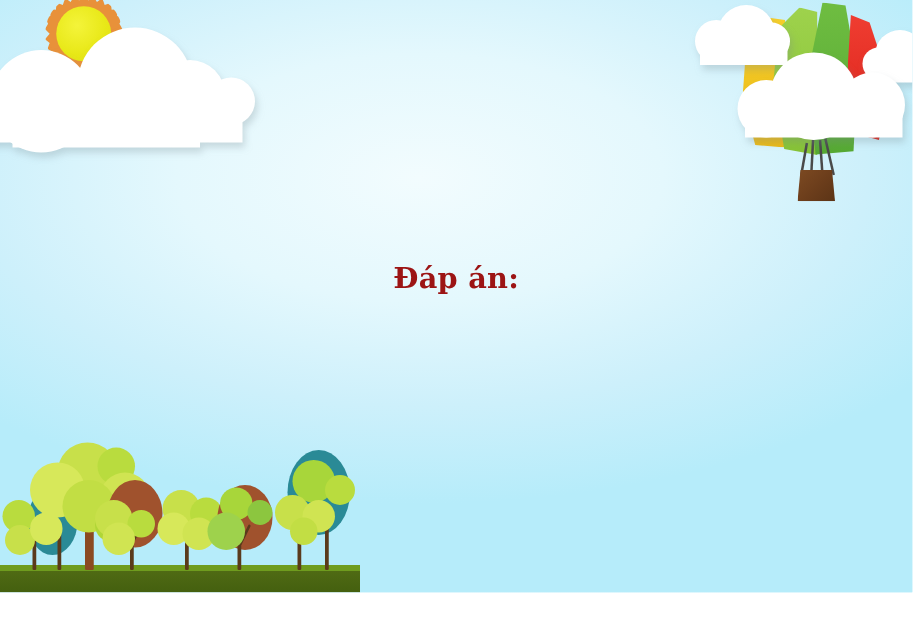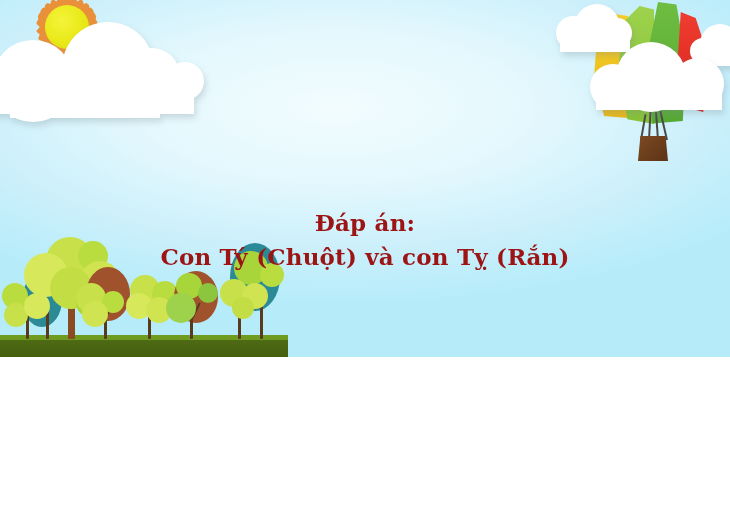--- a/index.html
+++ b/index.html
@@ -3,21 +3,21 @@
 <meta charset="utf-8">
 <style>
   html, body {
     margin: 0;
     padding: 0;
     background: #ffffff;
   }
   #slide {
     position: relative;
     width: 730px;
-    height: 357px;
+    height: 474px;
     overflow: hidden;
     font-family: "Liberation Serif", serif;
     background:
       radial-gradient(ellipse 70% 55% at 46% 30%, #f2fcfe 0%, #e4f8fd 38%, #cdf0fb 70%, #b6ecfa 100%),
       linear-gradient(160deg, #ddf6fd 0%, #c6effb 45%, #aeeafa 100%);
   }
 
   
   .sun-wrap {
     position: absolute;
@@ -290,16 +290,15 @@
     <div class="branch dark" style="left:27px; bottom:22px; width:2px; height:18px; transform: rotate(-26deg);"></div>
     <div class="leaf" style="left:22px; top:8px;  width:34px; height:34px; background:#a8d63a;"></div>
     <div class="leaf" style="left:48px; top:20px; width:24px; height:24px; background:#b9dc3e;"></div>
     <div class="leaf" style="left:8px;  top:36px; width:28px; height:28px; background:#c8e04a;"></div>
     <div class="leaf" style="left:30px; top:40px; width:26px; height:26px; background:#d0e452;"></div>
     <div class="leaf" style="left:20px; top:54px; width:22px; height:22px; background:#c2de44;"></div>
   </div>
 
   <div id="answer-block">
     <span id="answer-label">Đáp án:</span>
-    <span id="answer-text">Con Tý (Chuột) và con Tỵ (Rắn)</span>
   </div>
 
 </div>
 
 </body></html>

